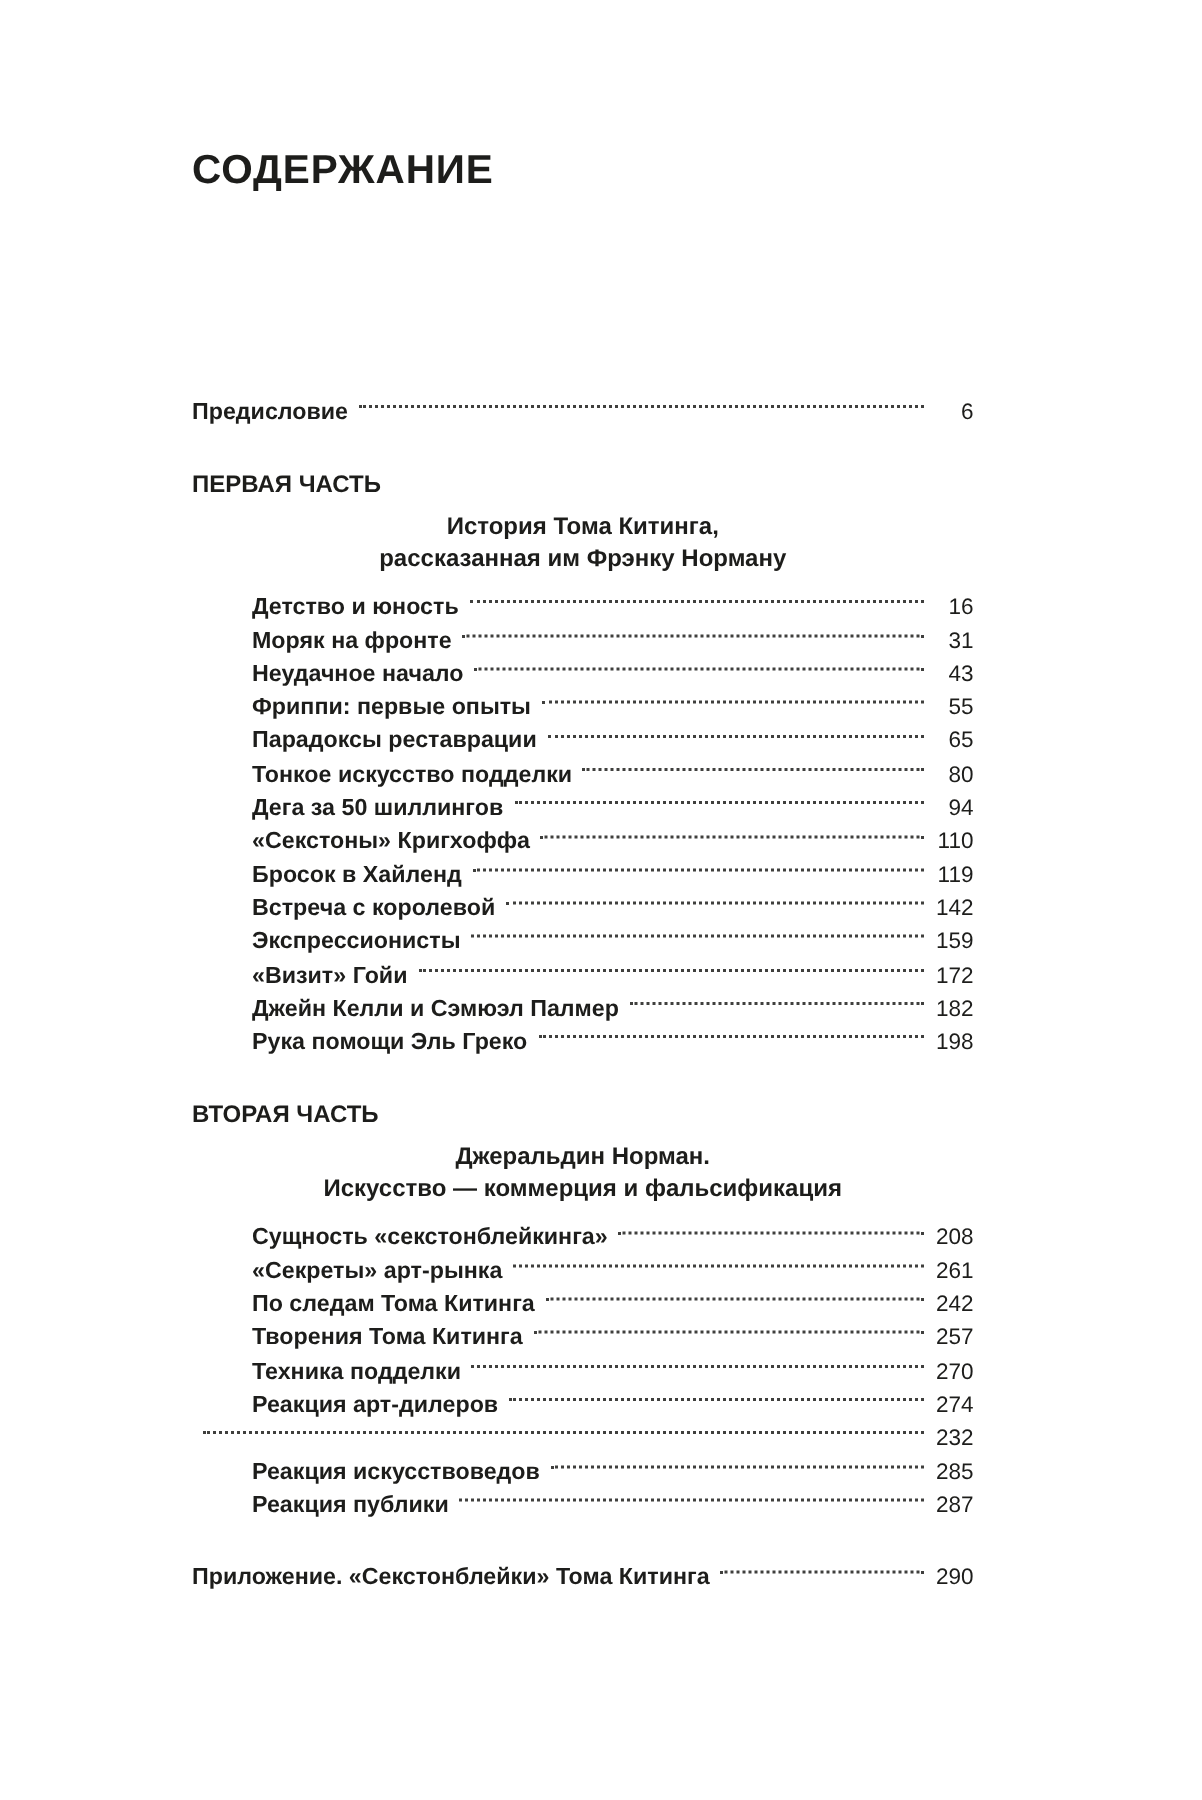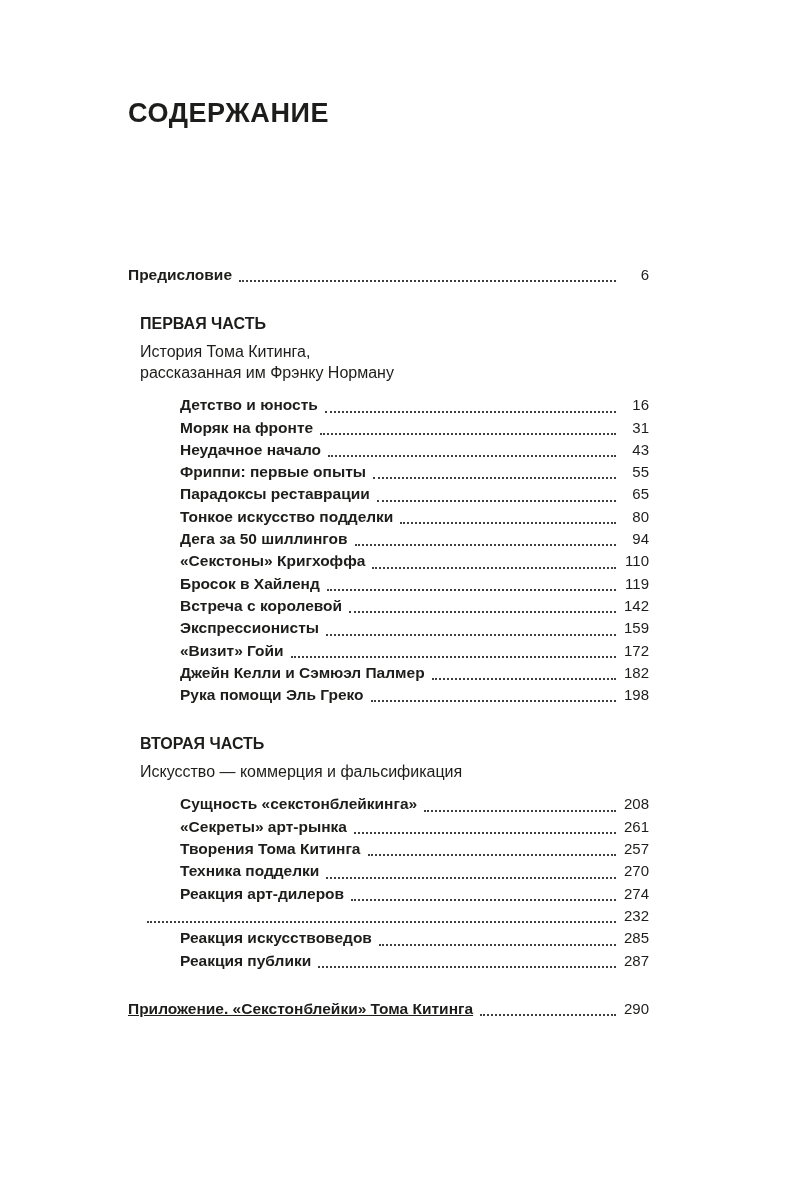--- a/index.html
+++ b/index.html
@@ -28,21 +28,21 @@
     font-weight: 800;
     letter-spacing: 0.6px;
     margin: 0;
     line-height: 30px;
   }
   .toc {
     margin-top: 136px;
   }
   .row {
     display: flex;
-    align-items: flex-end;
+    align-items: center;
     font-size: 15.5px;
     line-height: 22.3px;
     font-weight: bold;
   }
   .row .label {
     white-space: nowrap;
   }
   .leader {
     flex: 1 1 auto;
     margin: 0 3px 0 7px;
@@ -53,45 +53,44 @@
   }
   .num {
     font-weight: normal;
     font-size: 15px;
     text-align: right;
     min-width: 30px;
     white-space: nowrap;
   }
   .section {
     margin-top: 27px;
-    margin-left: 12px;
   }
   .section-heading {
     font-size: 16px;
     font-weight: 800;
     line-height: 21px;
   }
   .section-subtitle {
     font-size: 16px;
-    font-weight: 400;
+    font-weight: 700;
     line-height: 21px;
     margin-top: 7px;
+    text-align: center;
   }
   .items {
     margin-top: 11px;
   }
   .items .row .label {
     margin-left: 40px;
   }
   .appendix {
     margin-top: 26px;
   }
   .appendix .label {
     font-weight: 800;
-    text-decoration: underline;
   }
 </style>
 </head>
 <body>
 
 <div class="page">
   <div class="content">
 
     <h1 class="doc-title">СОДЕРЖАНИЕ</h1>
 
@@ -179,32 +178,38 @@
             <span class="label">Рука помощи Эль Греко</span>
             <span class="leader"></span>
             <span class="num">198</span>
           </div>
         </div>
       </div>
 
       <div class="section">
         <div class="section-heading">ВТОРАЯ ЧАСТЬ</div>
         <div class="section-subtitle">
+          <div>Джеральдин Норман.</div>
           <div>Искусство — коммерция и фальсификация</div>
         </div>
         <div class="items">
           <div class="row">
             <span class="label">Сущность «секстонблейкинга»</span>
             <span class="leader"></span>
             <span class="num">208</span>
           </div>
           <div class="row">
             <span class="label">«Секреты» арт-рынка</span>
             <span class="leader"></span>
             <span class="num">261</span>
+          </div>
+          <div class="row">
+            <span class="label">По следам Тома Китинга</span>
+            <span class="leader"></span>
+            <span class="num">242</span>
           </div>
           <div class="row">
             <span class="label">Творения Тома Китинга</span>
             <span class="leader"></span>
             <span class="num">257</span>
           </div>
           <div class="row">
             <span class="label">Техника подделки</span>
             <span class="leader"></span>
             <span class="num">270</span>

